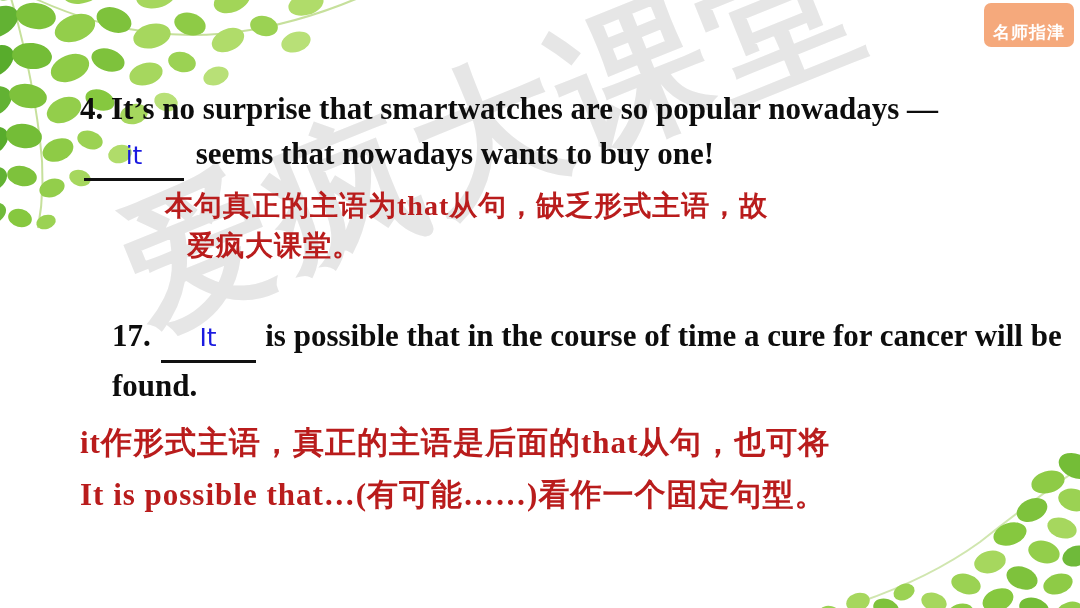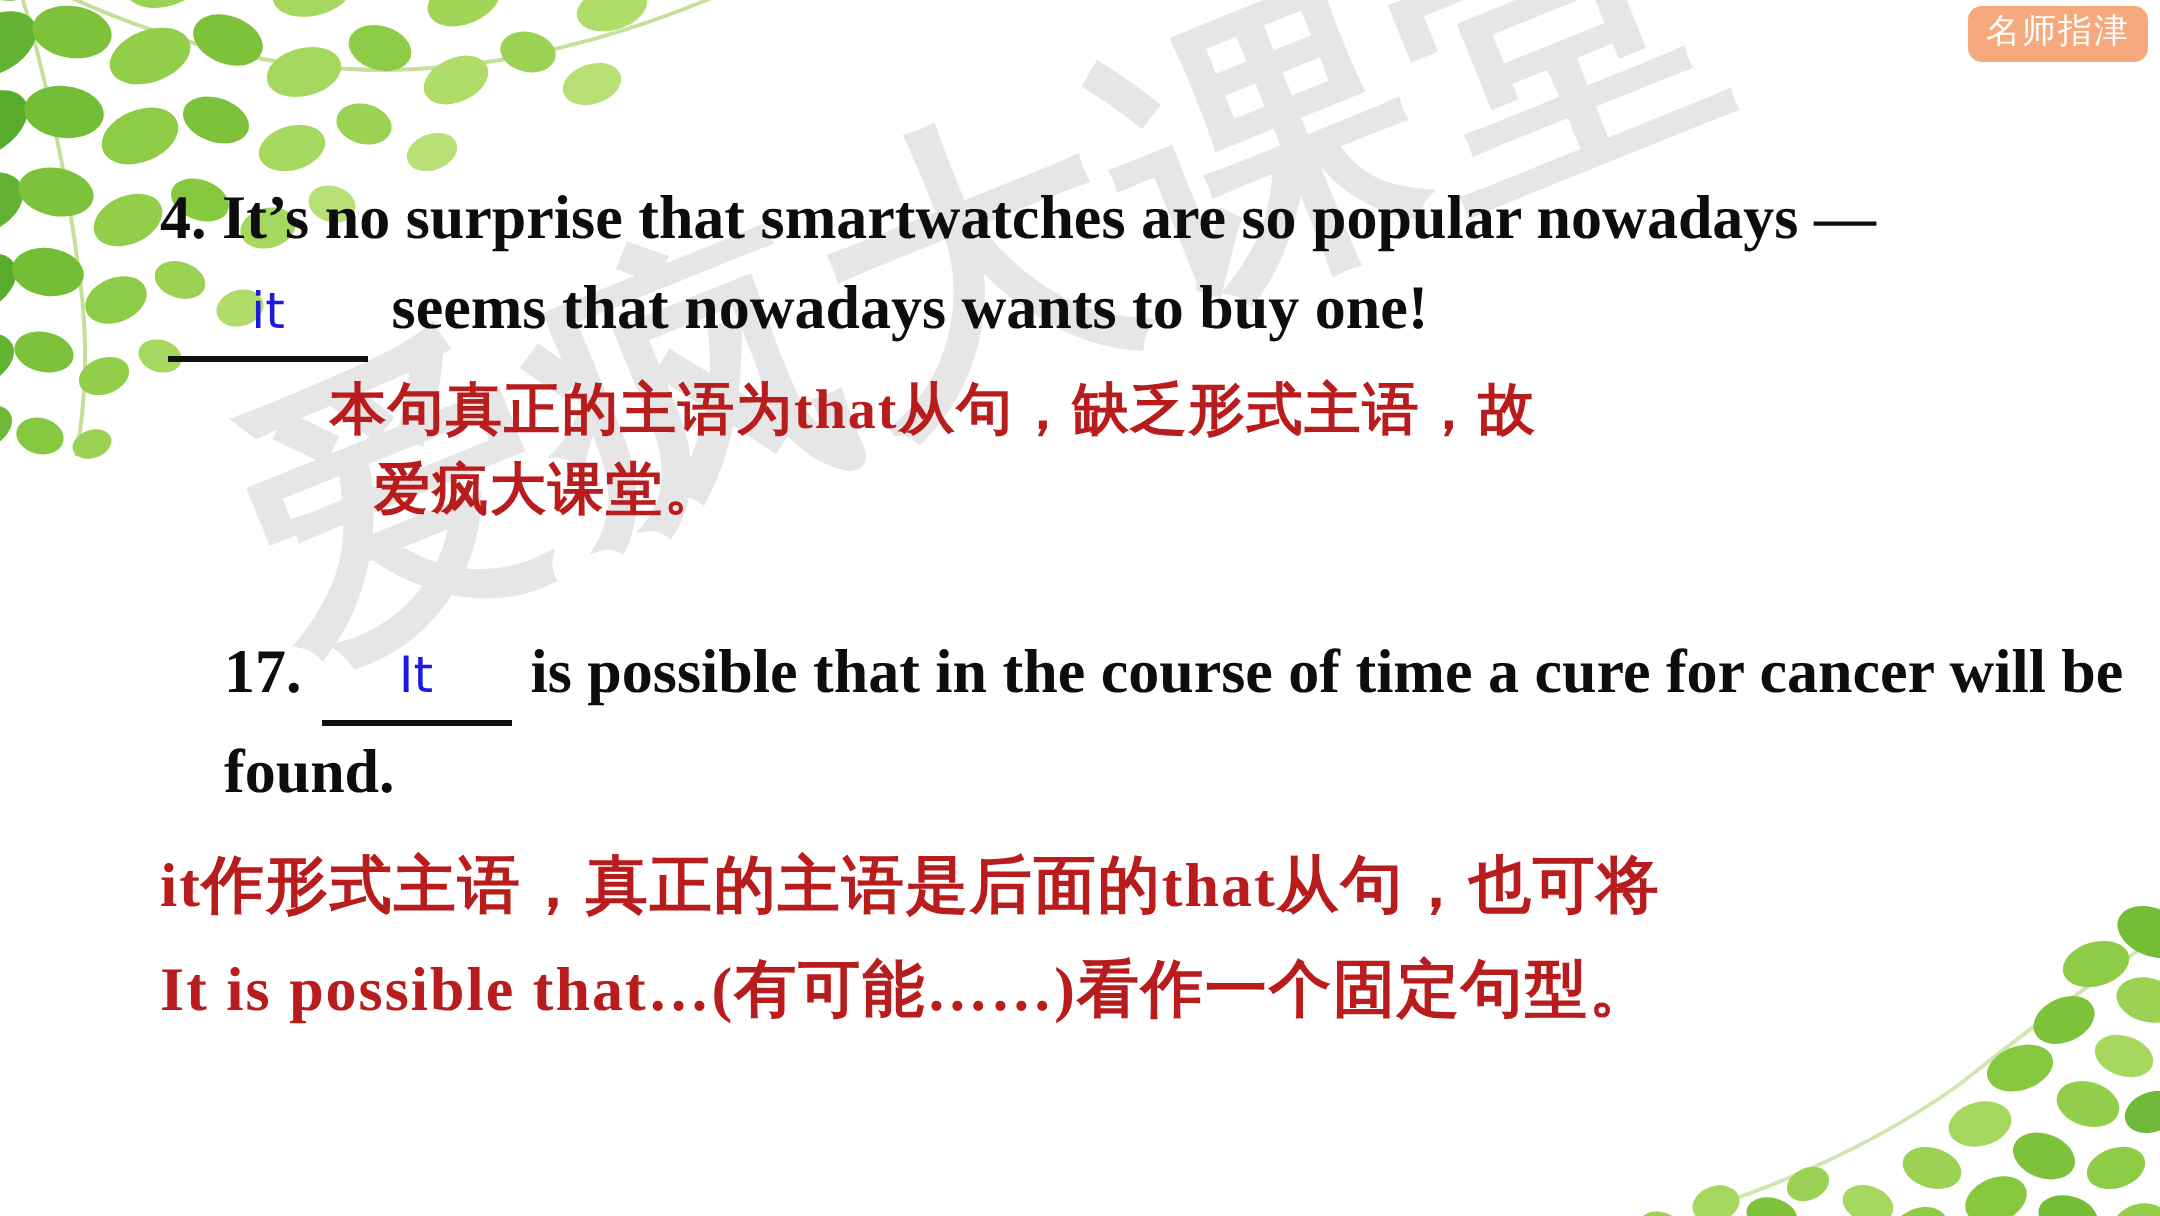--- a/index.html
+++ b/index.html
@@ -49,23 +49,23 @@
   .leaf-br { right: -10px; bottom: -14px; width: 290px; height: 170px; }
 
   
   .badge {
     position: absolute;
     right: 6px;
     top: 3px;
     background: #f5a97c;
     color: #ffffff;
     border-radius: 7px;
-    padding: 4px 9px 5px 9px;
+    padding: 20px 9px 5px 9px;
     font-family: "DejaVu Sans", sans-serif;
-    font-weight: 400;
+    font-weight: 700;
     font-size: 17px;
     letter-spacing: 1px;
     line-height: 1.1;
     z-index: 6;
   }
 
   
   .content {
     position: absolute;
     left: 0; top: 0;

